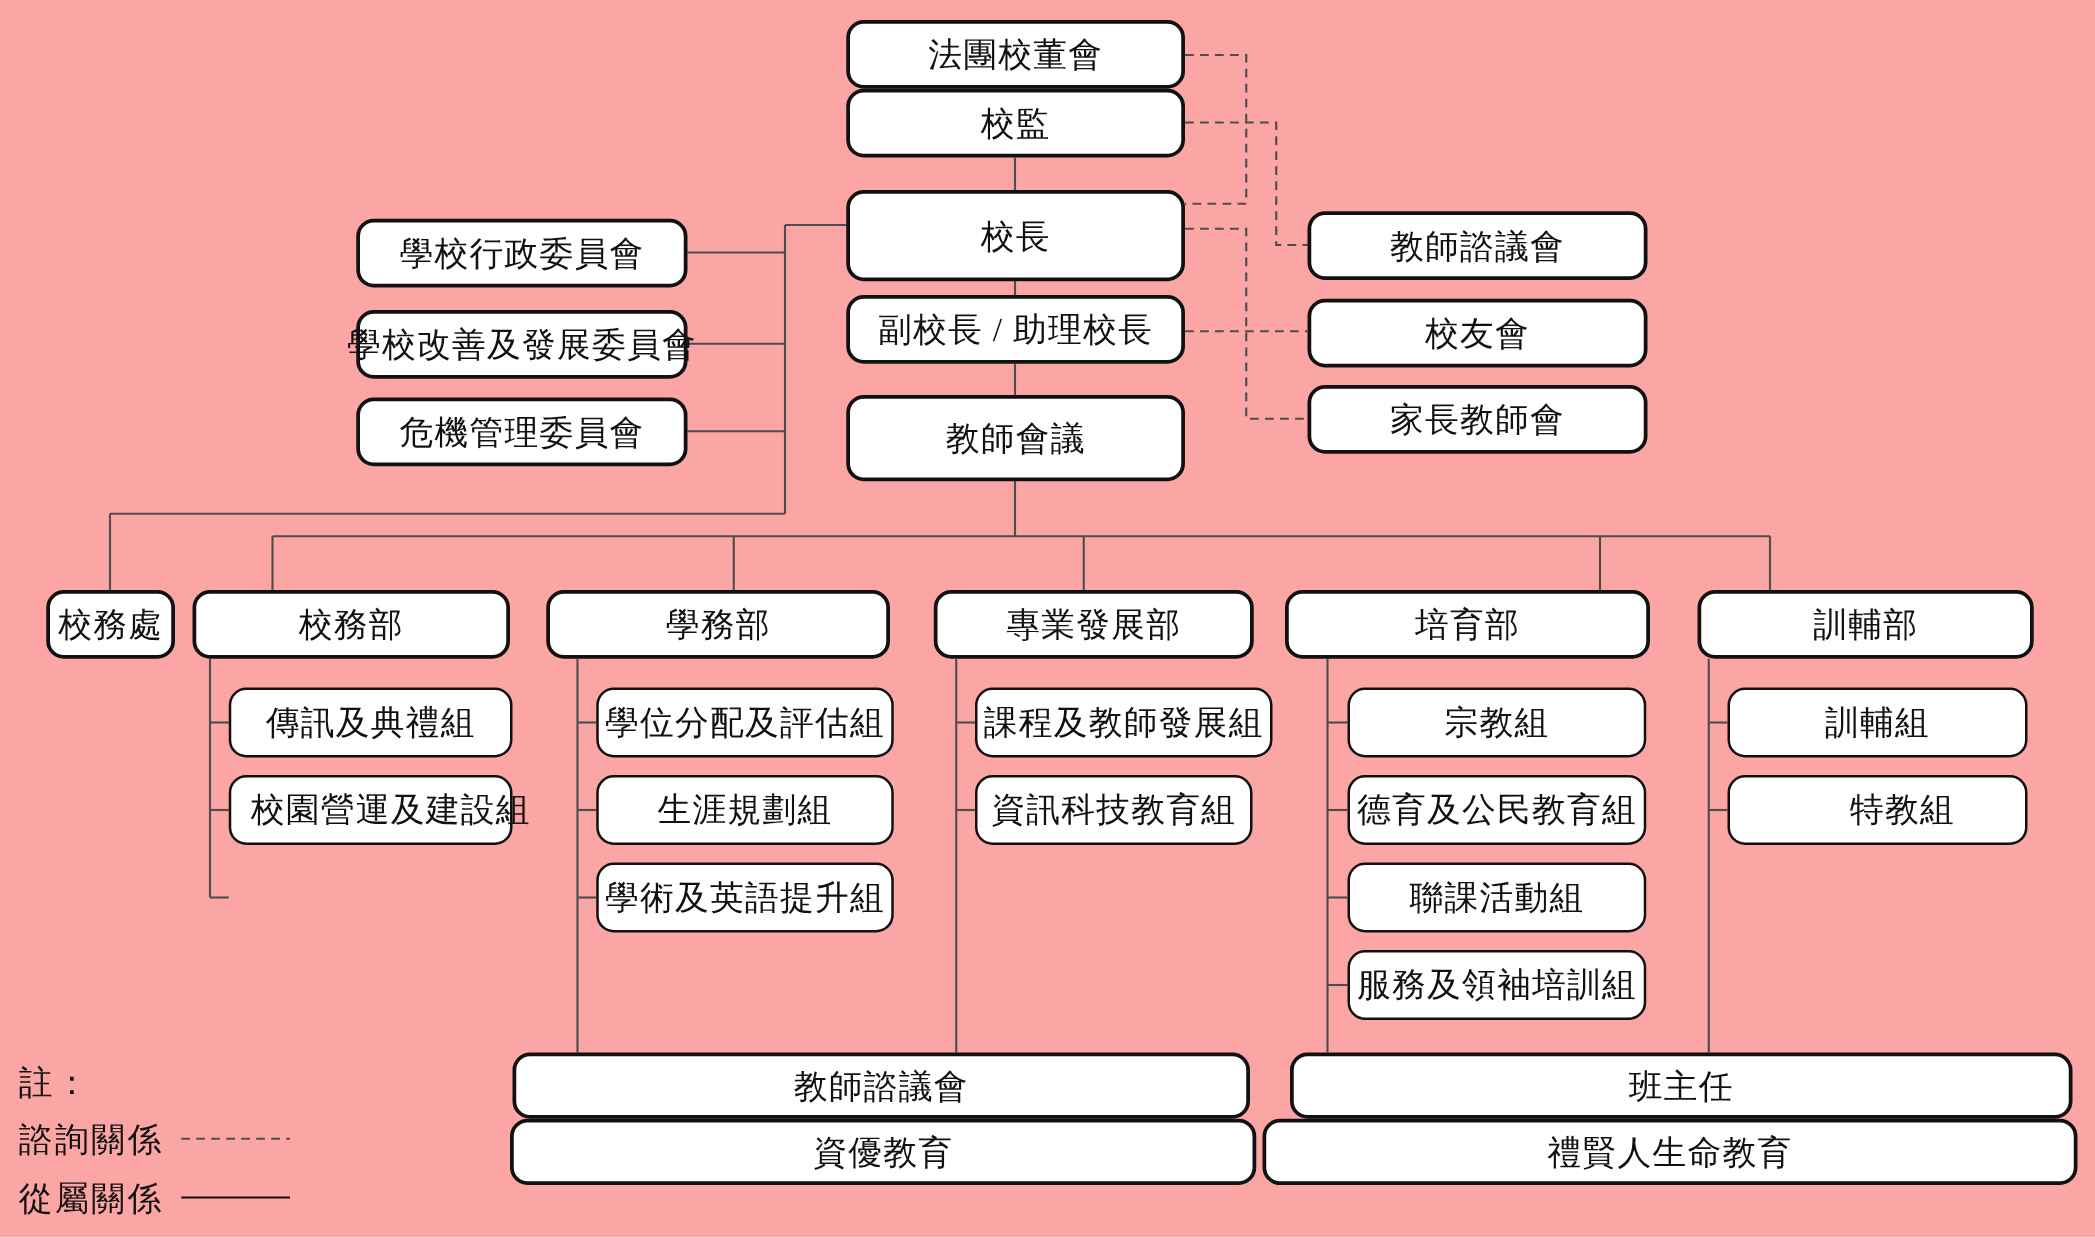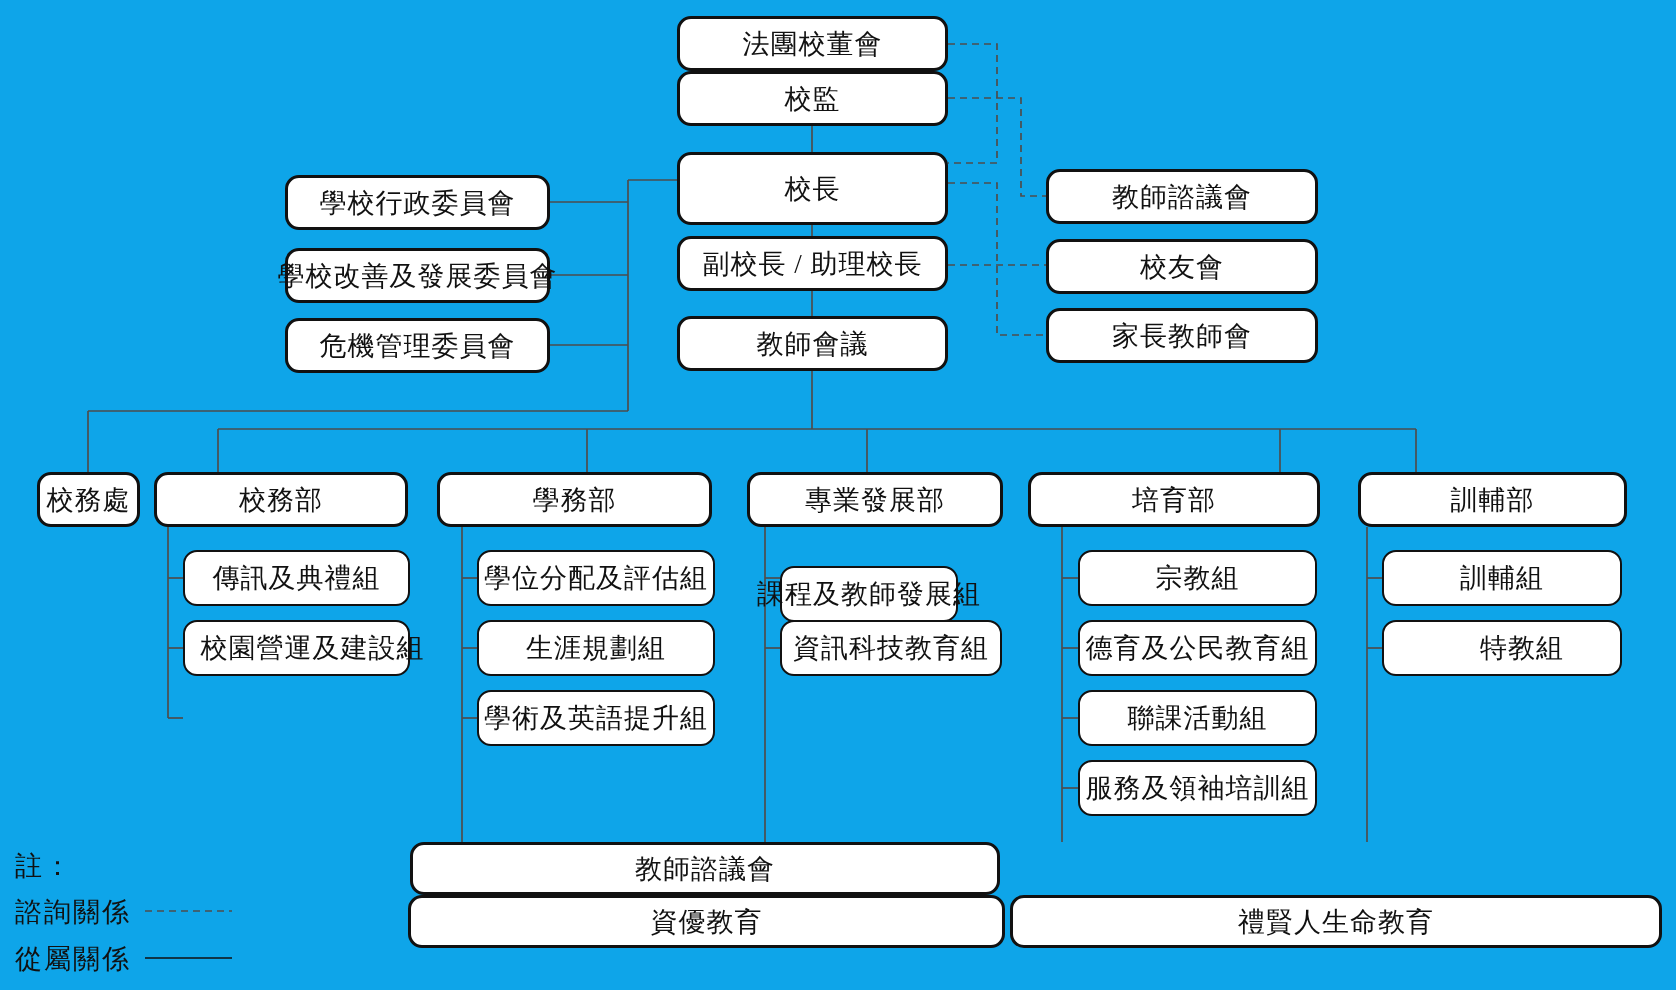--- a/index.html
+++ b/index.html
@@ -4,21 +4,21 @@
 <style>
   html, body {
     margin: 0;
     padding: 0;
     background: #ffffff;
   }
   #canvas {
     position: relative;
     width: 1676px;
     height: 990px;
-    background: #0ea5e9;
+    background: #fca5a5;
     font-family: "Liberation Serif", "DejaVu Serif", serif;
     color: #111111;
     overflow: hidden;
   }
   #connector-svg {
     position: absolute;
     left: 0;
     top: 0;
     width: 1676px;
     height: 990px;
@@ -108,21 +108,21 @@
     </g>
     <g stroke="#111111" stroke-width="1.7">
       <path d="M145,958 H232"></path>
     </g>
   </svg>
 
   <div class="box" style="left:677px; top:16px;  width:271px; height:55px;">法團校董會</div>
   <div class="box" style="left:677px; top:71px;  width:271px; height:55px;">校監</div>
   <div class="box" style="left:677px; top:152px; width:271px; height:73px;">校長</div>
   <div class="box" style="left:677px; top:236px; width:271px; height:55px;">副校長 / 助理校長</div>
-  <div class="box" style="left:677px; top:316px; width:271px; height:55px;text-align:center;">教師會議</div>
+  <div class="box" style="left:677px; top:316px; width:271px; height:69px;text-align:center;">教師會議</div>
 
   <div class="box" style="left:285px; top:175px; width:265px; height:55px;">學校行政委員會</div>
   <div class="box" style="left:285px; top:248px; width:265px; height:55px;">學校改善及發展委員會</div>
   <div class="box" style="left:285px; top:318px; width:265px; height:55px;">危機管理委員會</div>
 
   <div class="box" style="left:1046px; top:169px; width:272px; height:55px;">教師諮議會</div>
   <div class="box" style="left:1046px; top:239px; width:272px; height:55px;">校友會</div>
   <div class="box" style="left:1046px; top:308px; width:272px; height:55px;">家長教師會</div>
 
   <div class="box" style="left:37px;   top:472px; width:103px; height:55px;">校務處</div>
@@ -132,32 +132,33 @@
   <div class="box" style="left:1028px; top:472px; width:292px; height:55px;">培育部</div>
   <div class="box" style="left:1358px; top:472px; width:269px; height:55px;">訓輔部</div>
 
   <div class="box thin" style="left:183px; top:550px; width:227px; height:56px;">傳訊及典禮組</div>
   <div class="box thin" style="left:183px; top:620px; width:227px; height:56px;padding-left:32px;">校園營運及建設組</div>
 
   <div class="box thin" style="left:477px; top:550px; width:238px; height:56px;">學位分配及評估組</div>
   <div class="box thin" style="left:477px; top:620px; width:238px; height:56px;">生涯規劃組</div>
   <div class="box thin" style="left:477px; top:690px; width:238px; height:56px;">學術及英語提升組</div>
 
-  <div class="box thin" style="left:780px; top:566px; width:178px; height:56px;">課程及教師發展組</div>
+  <div class="box thin" style="left:780px; top:550px; width:238px; height:56px;">課程及教師發展組</div>
   <div class="box thin" style="left:780px; top:620px; width:222px; height:56px;">資訊科技教育組</div>
 
   <div class="box thin" style="left:1078px; top:550px; width:239px; height:56px;">宗教組</div>
   <div class="box thin" style="left:1078px; top:620px; width:239px; height:56px;">德育及公民教育組</div>
   <div class="box thin" style="left:1078px; top:690px; width:239px; height:56px;">聯課活動組</div>
   <div class="box thin" style="left:1078px; top:760px; width:239px; height:56px;">服務及領袖培訓組</div>
 
   <div class="box thin" style="left:1382px; top:550px; width:240px; height:56px;">訓輔組</div>
   <div class="box thin" style="left:1382px; top:620px; width:240px; height:56px;padding-left:40px;">特教組</div>
 
   <div class="box" style="left:410px;  top:842px; width:590px; height:53px;">教師諮議會</div>
+  <div class="box" style="left:1032px; top:842px; width:626px; height:53px;">班主任</div>
   <div class="box" style="left:408px;  top:895px; width:597px; height:53px;">資優教育</div>
   <div class="box" style="left:1010px; top:895px; width:652px; height:53px;">禮賢人生命教育</div>
 
   <div class="legend-text" style="left:15px; top:848px;">註：</div>
   <div class="legend-text" style="left:15px; top:894px;">諮詢關係</div>
   <div class="legend-text" style="left:15px; top:941px;">從屬關係</div>
 
 </div>
 
 </body></html>

